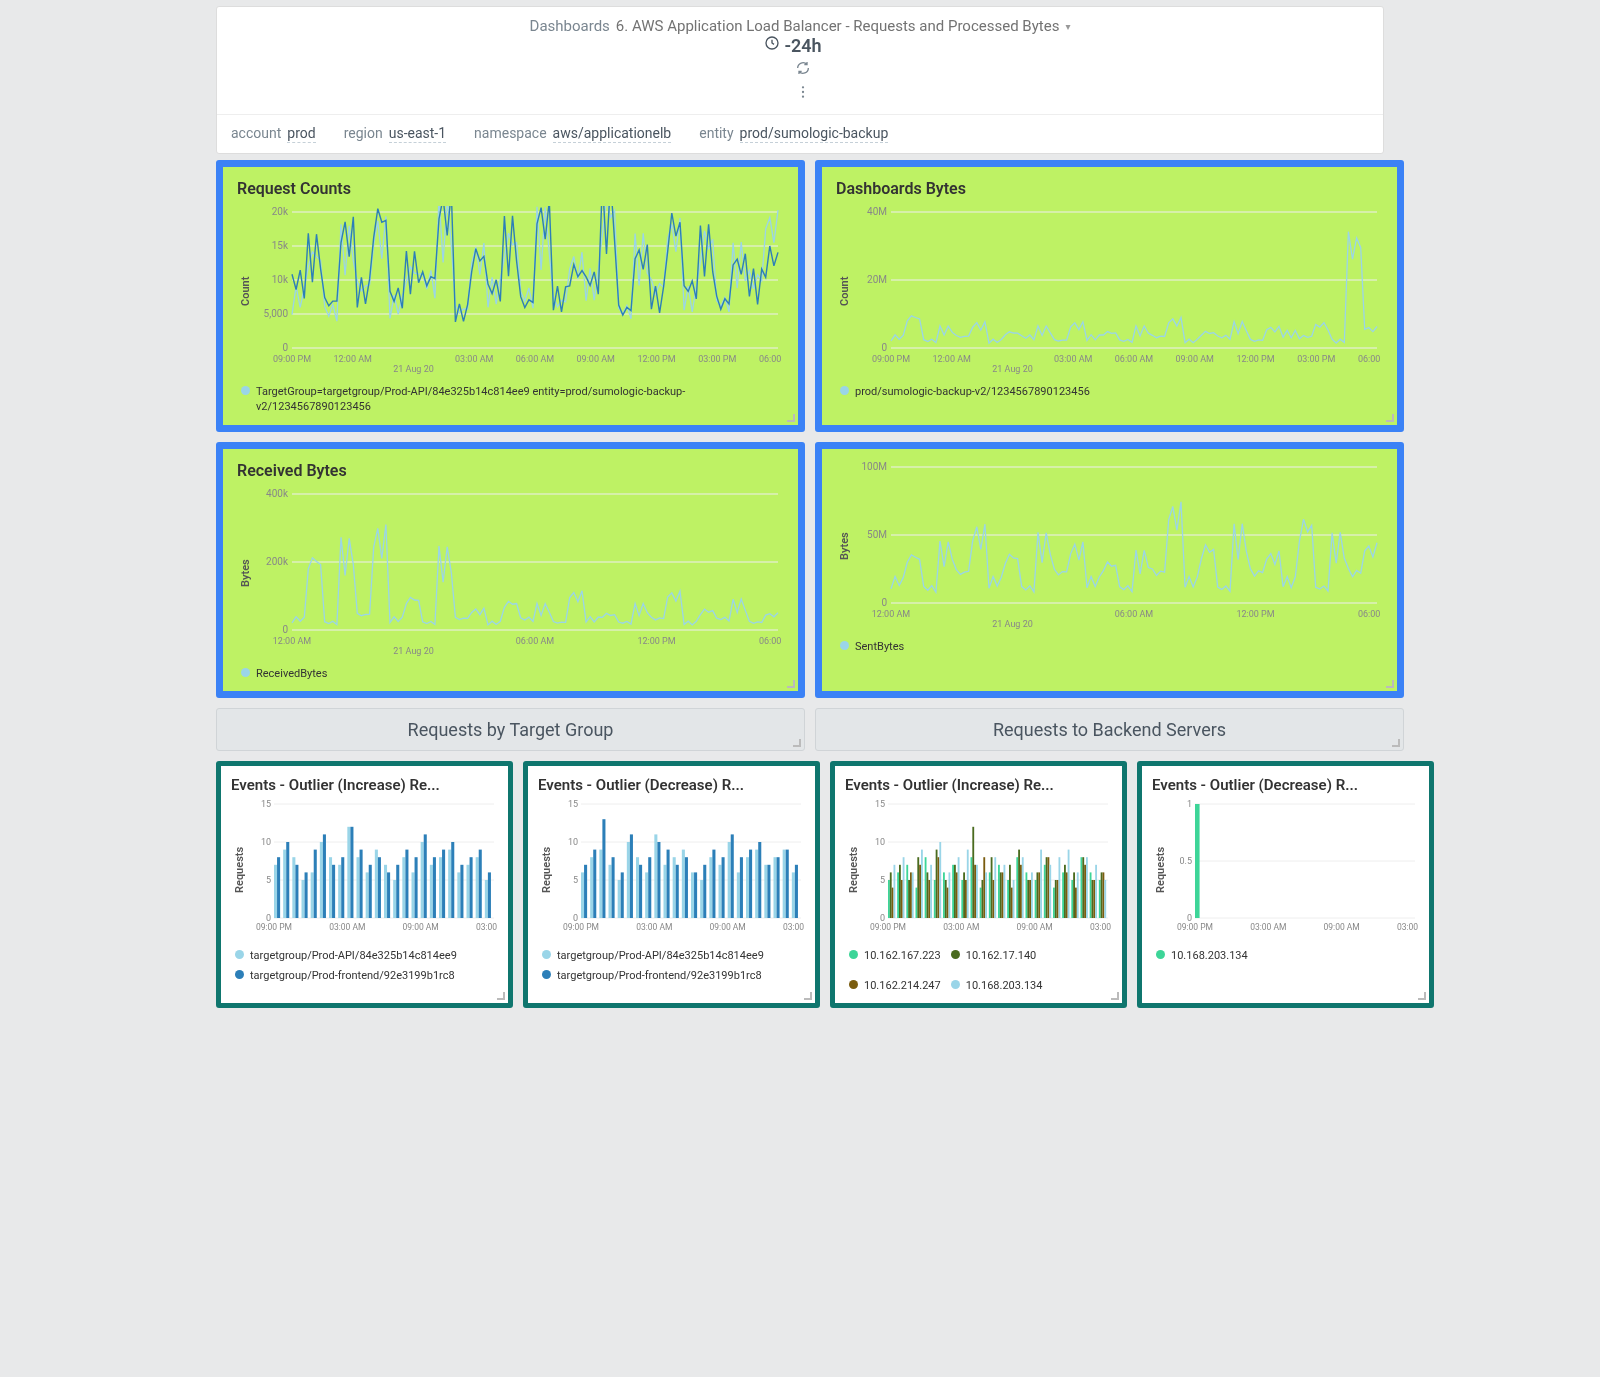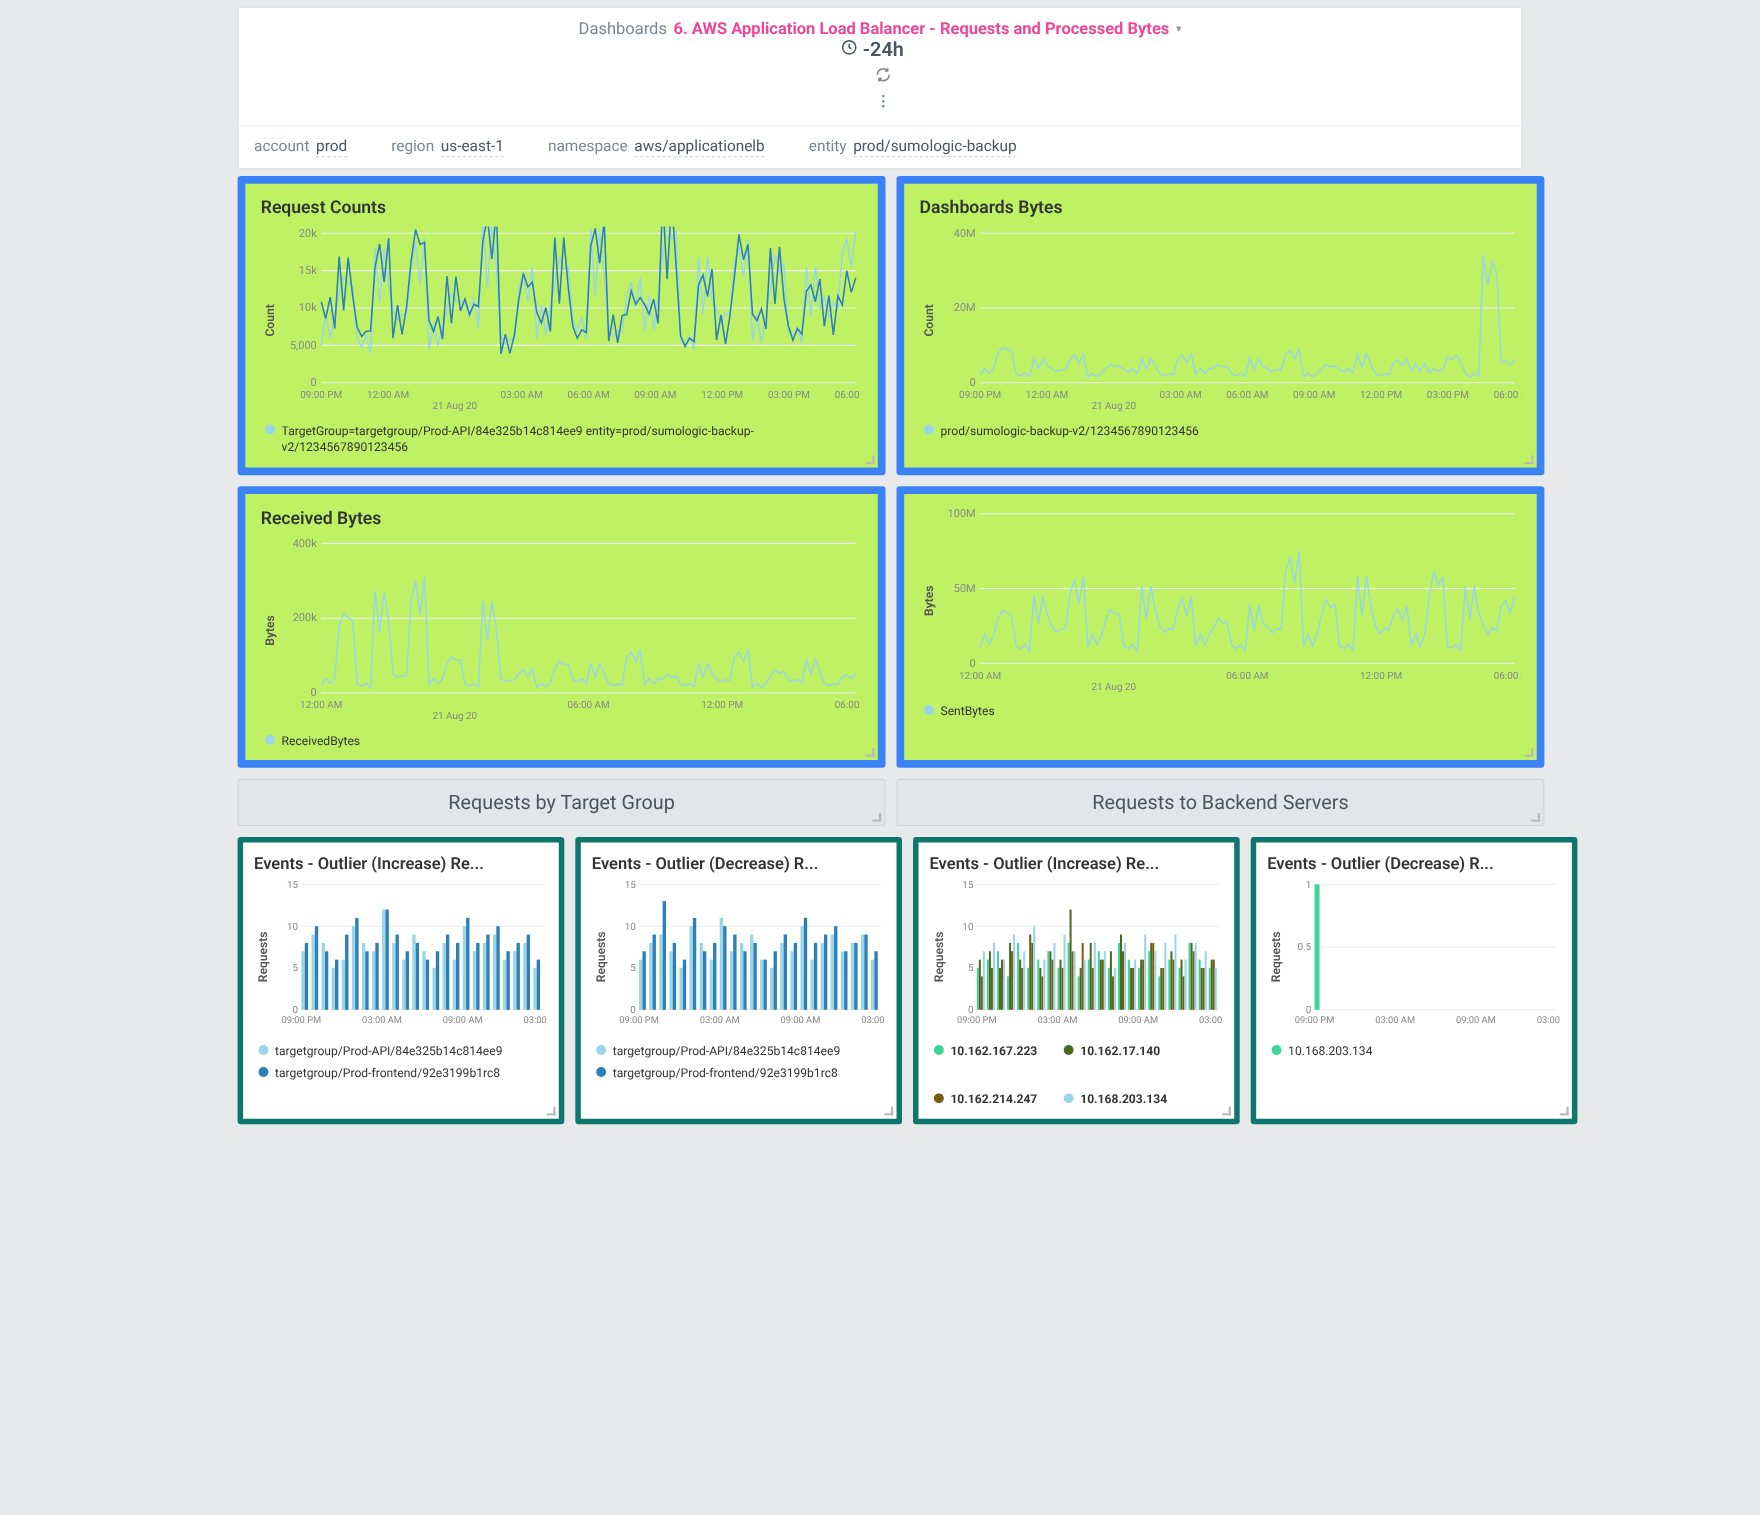--- a/index.html
+++ b/index.html
@@ -1,25 +1,25 @@
 <!DOCTYPE html>
 <html><head>
 <meta charset="utf-8">
 <style>
 * { box-sizing: border-box; margin: 0; padding: 0; }
 body { font-family: -apple-system, BlinkMacSystemFont, "Segoe UI", Roboto, sans-serif; background: #e8e9ea; color: #333; font-size: 13px; }
 .page { width: 1180px; margin: 0 auto; background: #e8e9ea; padding: 6px; }
 .topbar { background: #fff; border: 1px solid #ddd; border-radius: 3px; padding: 0; margin-bottom: 6px; }
 .topbar-row1 { display: flex; align-items: center; padding: 10px 14px; border-bottom: 1px solid #eee; flex-direction: column; }
 .breadcrumb { flex: 1; display: flex; align-items: center; gap: 6px; color: #7a8690; font-size: 15px; }
-.breadcrumb .title { color: #ec4899; font-weight: 700; }
+.breadcrumb .title { color: #737373; font-weight: 400; }
 .chev { font-size: 10px; color: #999; }
 .timerange { display: flex; align-items: flex-start; gap: 4px; color: #4a5560; font-size: 18px; font-weight: 600; margin-right: 14px; }
 .icon-btn { width: 24px; height: 24px; display: flex; align-items: center; justify-content: center; color: #7a8690; cursor: pointer; margin-left: 6px; }
-.topbar-row2 { display: flex; align-items: center; padding: 10px 14px; gap: 40px; color: #7a8690; font-size: 14px; }
+.topbar-row2 { display: flex; align-items: center; padding: 10px 14px; gap: 28px; color: #7a8690; font-size: 14px; }
 .filter { display: flex; align-items: baseline; gap: 6px; }
 .filter-label { color: #7a8690; }
 .filter-value { color: #4a5560; border-bottom: 1px dashed #c5d0d8; padding-bottom: 1px; }
 .grid { display: grid; grid-template-columns: 1fr 1fr; gap: 10px; }
 .panel { background: #bef264; border: 7px solid #3b82f6; border-radius: 3px; padding: 12px 14px 4px 14px; position: relative; }
 .panel-title { font-size: 16px; font-weight: 600; color: #333; margin-bottom: 8px; }
 .chart-wrap { display: flex; }
 .ylabel { writing-mode: vertical-rl; transform: rotate(180deg); font-size: 11px; font-weight: 600; color: #555; text-align: center; padding: 0 2px; }
 .chart-area { flex: 1; text-align: center; }
 svg { display: block; }
@@ -27,21 +27,21 @@
 .series1 { stroke: #9ad5e8; stroke-width: 1.3; fill: none; }
 .series2 { stroke: #2c7fb8; stroke-width: 1.4; fill: none; }
 .legend { padding: 8px 4px 2px 4px; font-size: 11px; color: #333; }
 .legend-item { display: flex; align-items: flex-start; gap: 6px; margin-bottom: 4px; line-height: 1.4; }
 .dot { width: 9px; height: 9px; border-radius: 50%; flex-shrink: 0; margin-top: 2px; }
 .resize { position: absolute; right: 3px; bottom: 3px; width: 8px; height: 8px; border-right: 2px solid #bbb; border-bottom: 2px solid #bbb; cursor: nwse-resize; }
 .section-header { background: #e3e6e8; border: 1px solid #d0d4d7; border-radius: 3px; padding: 10px; text-align: center; font-size: 18px; color: #4a5560; font-weight: 400; position: relative; }
 .grid4 { display: grid; grid-template-columns: repeat(4,1fr); gap: 10px; }
 .small-panel { background: #fff; border: 5px solid #0f766e; border-radius: 3px; padding: 10px 10px 4px 10px; position: relative; }
 .small-title { font-size: 15px; font-weight: 600; color: #333; margin-bottom: 6px; white-space: nowrap; overflow: hidden; text-overflow: ellipsis; }
-.legend-row { display: flex; flex-wrap: wrap; gap: 24px; font-weight: bold; }
+.legend-row { display: flex; flex-wrap: wrap; gap: 10px; }
 .legend-row .legend-item { margin-bottom: 4px; }
 </style>
 </head>
 <body>
 
 <div class="page">
   <div class="topbar">
     <div class="topbar-row1">
       <div class="breadcrumb">
         <span>Dashboards</span>

